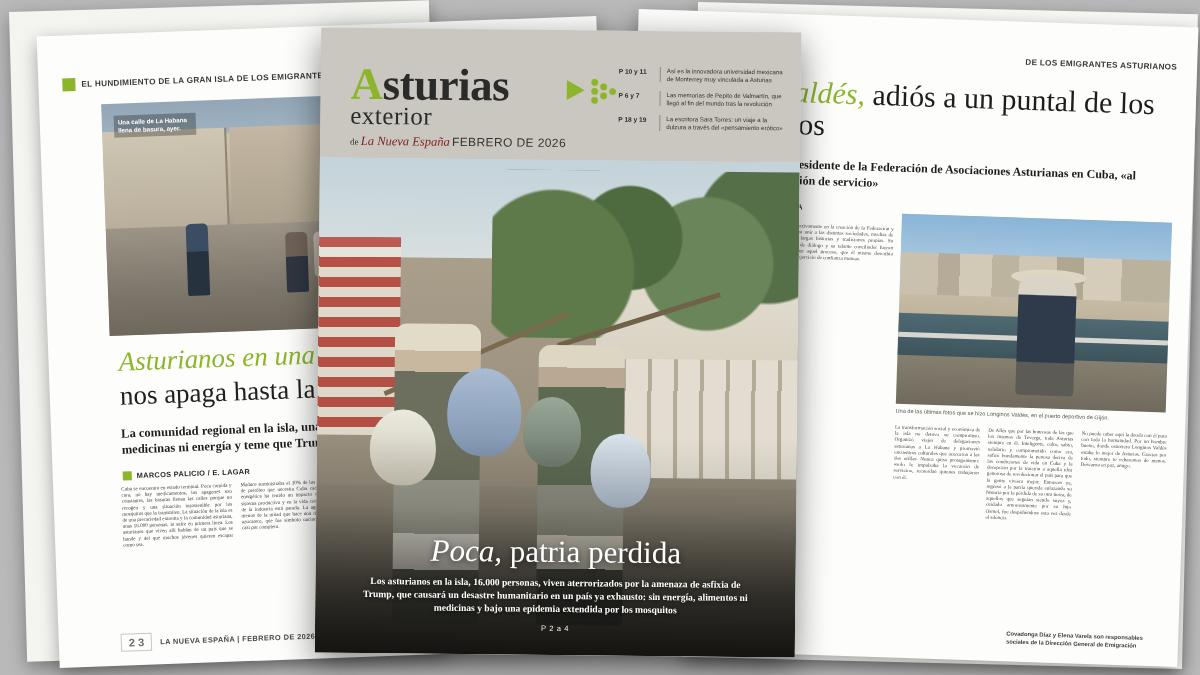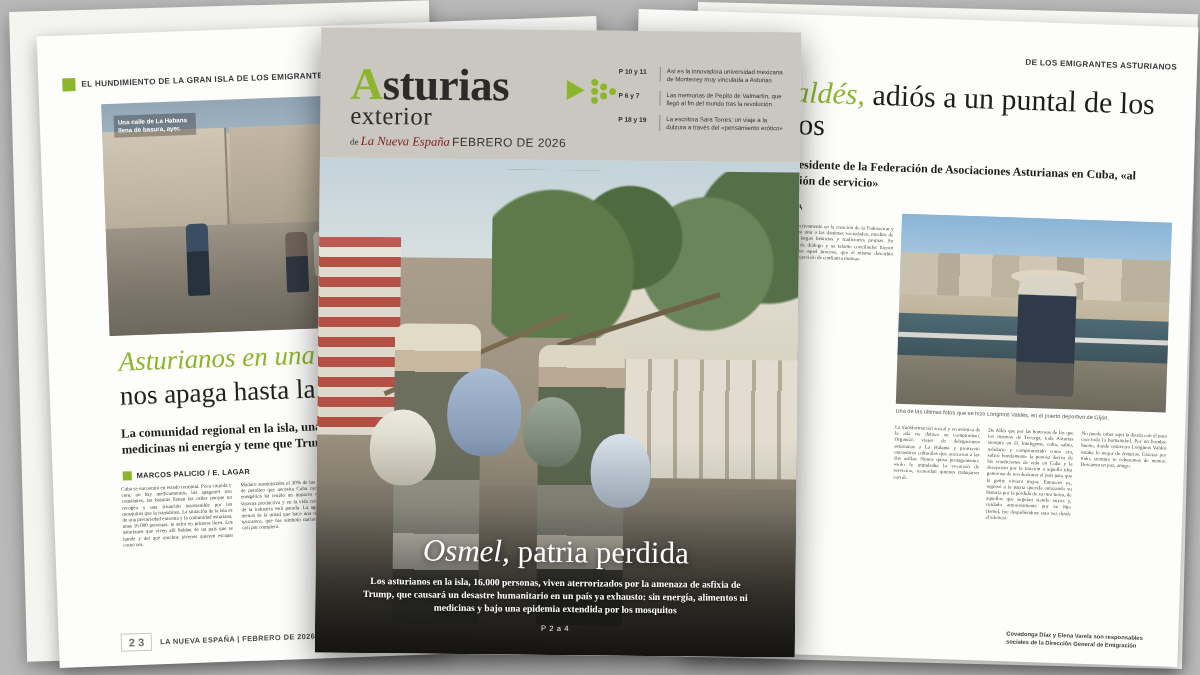--- a/index.html
+++ b/index.html
@@ -465,19 +465,19 @@
       <div class="cp-man m1"></div>
       <div class="cp-man m2"></div>
       <div class="cp-sack s1"></div>
       <div class="cp-sack s2"></div>
       <div class="cp-sack s3"></div>
       <div class="cp-sack s4"></div>
       <div class="cover-grad"></div>
     </div>
 
     <div class="cover-title">
-      <i>Osmel,</i><span> patria perdida</span>
+      <i>Poca,</i><span> patria perdida</span>
     </div>
     <div class="cover-deck">Los asturianos en la isla, 16.000 personas, viven aterrorizados por la amenaza de asfixia de Trump, que causará un desastre humanitario en un país ya exhausto: sin energía, alimentos ni medicinas y bajo una epidemia extendida por los mosquitos</div>
     <div class="cover-pages">P 2 a 4</div>
   </div>
 
 </div>
 
 </body></html>

